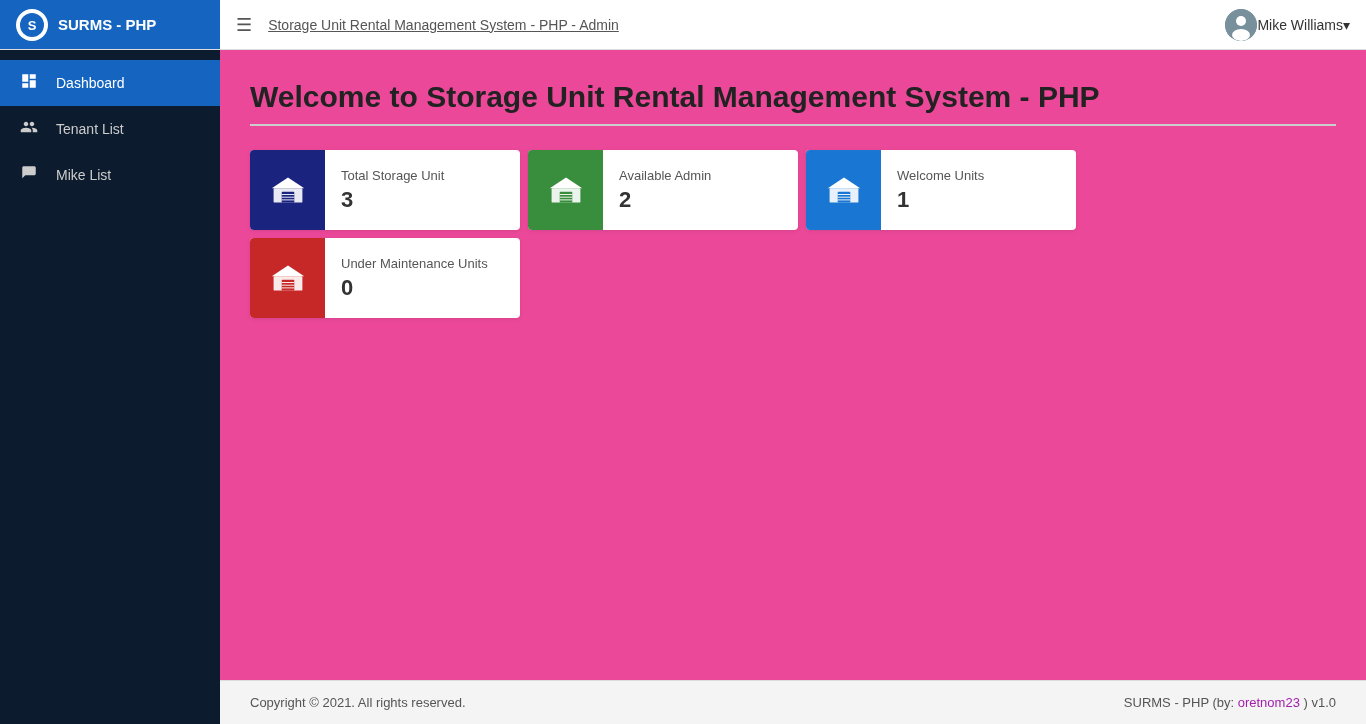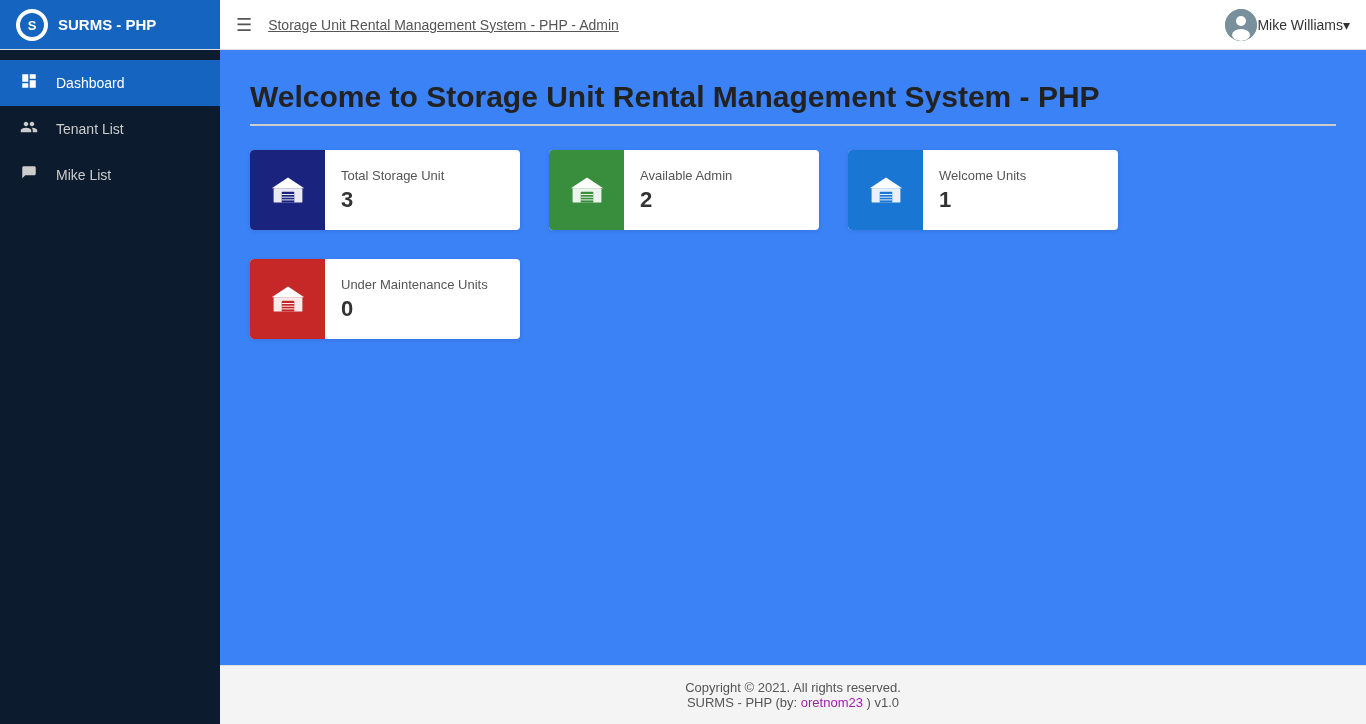--- a/index.html
+++ b/index.html
@@ -101,41 +101,41 @@
       background: #1565c0;
       color: #fff;
     }
     .sidebar-icon {
       font-size: 16px;
     }
 
     
     .main-content {
       flex: 1;
-      background: #3b82f6;
+      background: #ec4899;
       padding: 30px 30px 0 30px;
       display: flex;
       flex-direction: column;
     }
     .page-title {
       font-size: 30px;
       font-weight: bold;
       color: #222;
       margin-bottom: 10px;
     }
     .page-divider {
       border: none;
       border-top: 2px solid #ccc;
       margin-bottom: 24px;
     }
 
     
     .cards-row {
       display: flex;
-      gap: 29px;
+      gap: 8px;
       flex-wrap: wrap;
     }
     .stat-card {
       background: #fff;
       border-radius: 4px;
       box-shadow: 0 1px 4px rgba(0,0,0,0.1);
       display: flex;
       align-items: center;
       gap: 0;
       width: 270px;
@@ -180,21 +180,20 @@
       display: flex;
       justify-content: space-between;
       align-items: center;
       font-size: 13px;
       color: #555;
       border-top: 1px solid #ddd;
       position: fixed;
       bottom: 0;
       left: 220px;
       right: 0;
-      flex-direction: column;
     }
     .footer-link { color: #a21caf; text-decoration: none; }
 
     
     .garage-svg {
       width: 36px; height: 36px;
     }
   </style>
 </head>
 <body>

